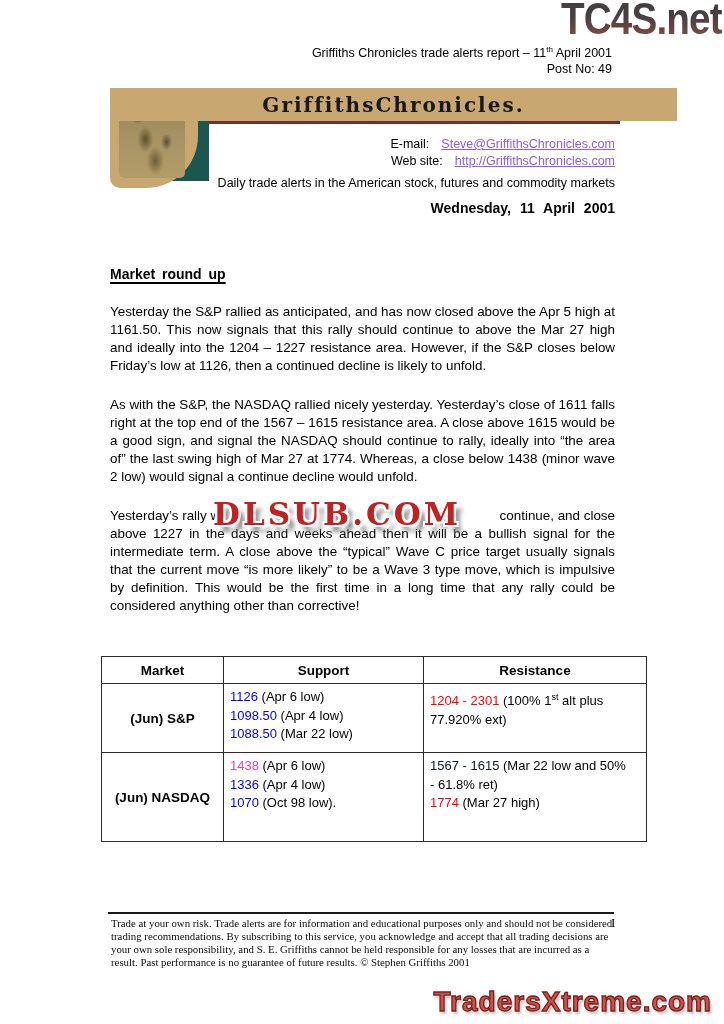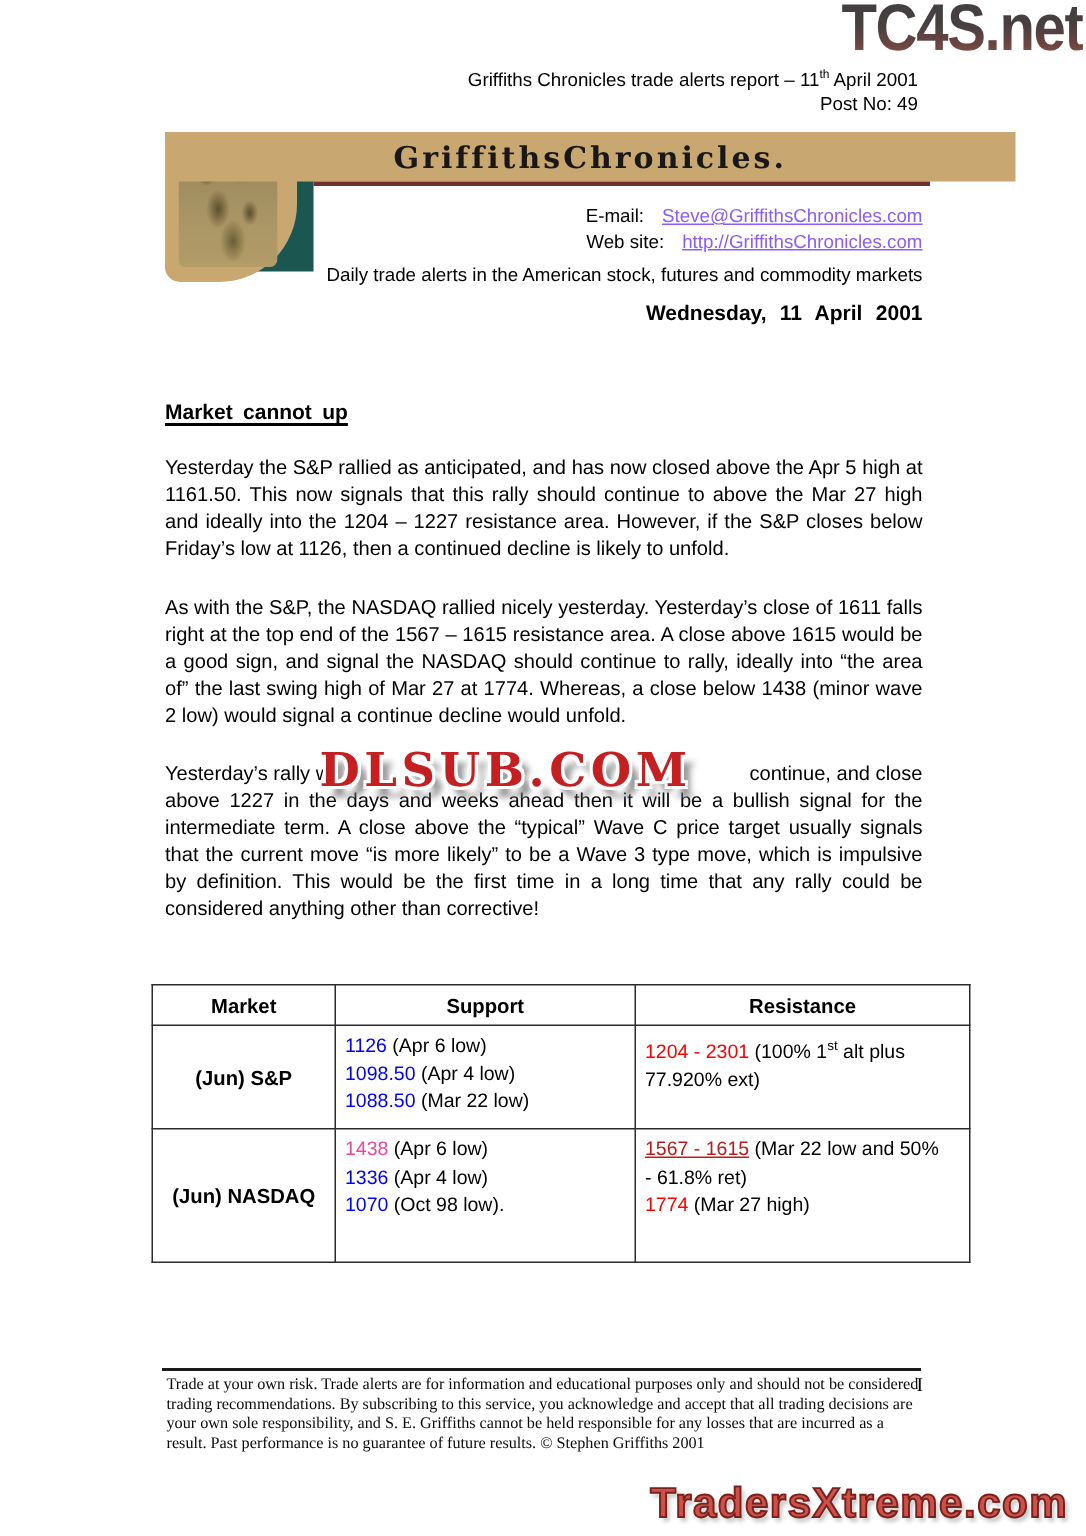--- a/index.html
+++ b/index.html
@@ -114,21 +114,21 @@
   </div>
 
   <div class="contact">
     <div class="crow"><span class="clabel">E-mail:</span><a class="clink" href="#">Steve@GriffithsChronicles.com</a></div>
     <div class="crow"><span class="clabel">Web site:</span><a class="clink" href="#">http://GriffithsChronicles.com</a></div>
   </div>
 
   <div class="tagline">Daily trade alerts in the American stock, futures and commodity markets</div>
   <div class="dateline">Wednesday, 11 April 2001</div>
 
-  <div class="heading">Market cannot up</div>
+  <div class="heading">Market round up</div>
 
   <div class="para p1">Yesterday the S&amp;P rallied as anticipated, and has now closed above the Apr 5 high at 1161.50. This now signals that this rally should continue to above the Mar 27 high and ideally into the 1204 – 1227 resistance area.  However, if the S&amp;P closes below Friday’s low at 1126, then a continued decline is likely to unfold.</div>
   <div class="para p2">As with the S&amp;P, the NASDAQ rallied nicely yesterday. Yesterday’s close of 1611 falls right at the top end of the 1567 – 1615 resistance area. A close above 1615 would be a good sign, and signal the NASDAQ should continue to rally, ideally into “the area of” the last swing high of Mar 27 at 1774. Whereas, a close below 1438 (minor wave 2 low) would signal a continue decline would unfold.</div>
 
   <div class="p3wrap">
     <div class="p3line1">
       <span>Yesterday’s rally w</span>
       <span>continue, and close</span>
     </div>
     <div class="para">above 1227 in the days and weeks ahead then it will be a bullish signal for the intermediate term. A close above the “typical” Wave C price target usually signals that the current move “is more likely” to be a Wave 3 type move, which is impulsive by definition. This would be the first time in a long time that any rally could be considered anything other than corrective!</div>
@@ -157,21 +157,21 @@
           </td>
         </tr>
         <tr class="r2">
           <td class="market">(Jun) NASDAQ</td>
           <td class="support">
             <div><span style="color: #ec4899;">1438</span><span> (Apr 6 low)</span></div>
             <div><span style="color: rgb(0, 0, 255);">1336</span><span> (Apr 4 low)</span></div>
             <div><span style="color: rgb(0, 0, 255);">1070</span><span> (Oct 98 low).</span></div>
           </td>
           <td class="resistance">
-            <div><span style="color: #b91c1c; text-decoration: underline;">1567 - 1615</span><span>  (Mar 22 low and 50%</span></div>
+            <div><span style="color: #0f172a;">1567 - 1615</span><span>  (Mar 22 low and 50%</span></div>
             <div><span>- 61.8% ret)</span></div>
             <div><span style="color: rgb(255, 0, 0);">1774</span><span> (Mar 27 high)</span></div>
           </td>
         </tr>
       </tbody>
   </table>
 
   <div class="frule"></div>
   <div class="disc">Trade at your own risk. Trade alerts are for information and educational purposes only and should not be considered trading recommendations. By subscribing to this service, you acknowledge and accept that all trading decisions are your own sole responsibility, and S. E. Griffiths cannot be held responsible for any losses that are incurred as a result.  Past performance is no guarantee of future results.  © Stephen Griffiths 2001</div>
   <div class="pagenum">I</div>

